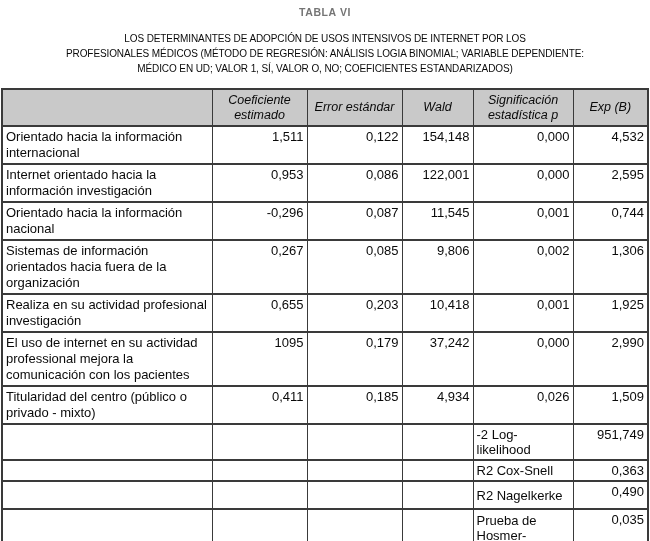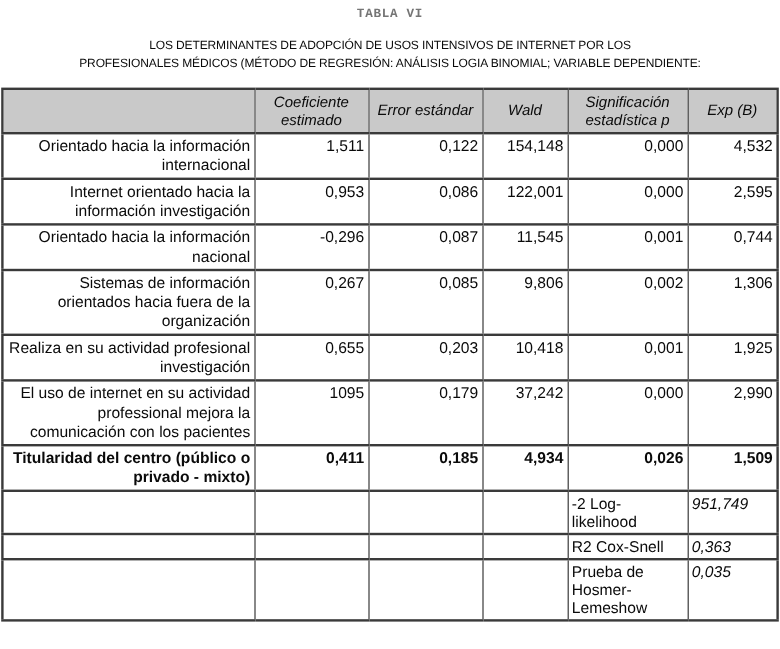--- a/index.html
+++ b/index.html
@@ -17,21 +17,20 @@
     font-family: "Liberation Sans", sans-serif;
     color: var(--text);
   }
   .page-title {
     text-align: center;
     padding-top: 6px;
     font-size: 10.5px;
     font-weight: bold;
     letter-spacing: 0.6px;
     color: var(--title);
-    font-family: Liberation Mono, monospace;
   }
   .caption {
     margin-top: 13px;
     text-align: center;
     font-size: 10px;
     line-height: 15px;
     letter-spacing: -0.1px;
     color: var(--text);
   }
   .caption .caption-line { white-space: nowrap; }
@@ -55,68 +54,68 @@
     background: var(--header-bg);
     font-style: italic;
     font-weight: normal;
     text-align: center;
     vertical-align: middle;
     font-size: 12.5px;
     line-height: 15px;
     height: 31px;
   }
   td.label-cell {
-    text-align: right;
+    text-align: left;
     vertical-align: top;
     padding: 2px 4px 2px 5px;
     line-height: 16px;
   }
   td.num-cell {
     text-align: right;
     vertical-align: top;
     padding-top: 3px;
     font-size: 14px;
   }
   td.empty-cell { }
   td.sum-label-cell {
     text-align: left;
     vertical-align: middle;
     line-height: 15px;
     font-size: 12.5px;
     padding: 1px 2px;
   }
   td.sum-value-cell {
-    text-align: left;
+    text-align: right;
     vertical-align: top;
     padding-top: 3px;
     font-size: 14px;
-    font-style: italic;
   }
   tbody tr:nth-child(1)  { height: 35px; }
   tbody tr:nth-child(2)  { height: 38px; padding-left: 42px; }
   tbody tr:nth-child(3)  { height: 35px; }
   tbody tr:nth-child(4)  { height: 52px; padding-left: 29px; }
   tbody tr:nth-child(5)  { height: 35px; }
   tbody tr:nth-child(6)  { height: 52px; padding-left: 26px; }
-  tbody tr:nth-child(7)  { height: 35px; font-weight: bold; }
+  tbody tr:nth-child(7)  { height: 35px; }
   tbody tr:nth-child(8)  { height: 26px; }
   tbody tr:nth-child(9)  { height: 19px; }
   tbody tr:nth-child(10) { height: 28px; }
   tbody tr:nth-child(11) { height: 52px; }
 </style>
 </head>
 <body>
 
 <div class="page">
 
   <div class="page-title">TABLA VI</div>
 
   <div class="caption">
     <div class="caption-line">LOS DETERMINANTES DE ADOPCIÓN DE USOS INTENSIVOS DE INTERNET POR LOS</div>
     <div class="caption-line">PROFESIONALES MÉDICOS (MÉTODO DE REGRESIÓN: ANÁLISIS LOGIA BINOMIAL; VARIABLE DEPENDIENTE:</div>
+    <div class="caption-line">MÉDICO EN UD; VALOR 1, SÍ, VALOR O, NO; COEFICIENTES ESTANDARIZADOS)</div>
   </div>
 
   <table class="stats">
     <colgroup>
       <col style="width:210px">
       <col style="width:95px">
       <col style="width:95px">
       <col style="width:71px">
       <col style="width:100px">
       <col style="width:75px">
@@ -202,19 +201,27 @@
           <td class="empty-cell"></td>
           <td class="empty-cell"></td>
           <td class="sum-label-cell">R2 Cox-Snell</td>
           <td class="sum-value-cell">0,363</td>
         </tr>
         <tr>
           <td class="empty-cell"></td>
           <td class="empty-cell"></td>
           <td class="empty-cell"></td>
           <td class="empty-cell"></td>
+          <td class="sum-label-cell">R2 Nagelkerke</td>
+          <td class="sum-value-cell">0,490</td>
+        </tr>
+        <tr>
+          <td class="empty-cell"></td>
+          <td class="empty-cell"></td>
+          <td class="empty-cell"></td>
+          <td class="empty-cell"></td>
           <td class="sum-label-cell">Prueba de Hosmer-Lemeshow</td>
           <td class="sum-value-cell">0,035</td>
         </tr>
       </tbody>
   </table>
 
 </div>
 
 </body></html>

